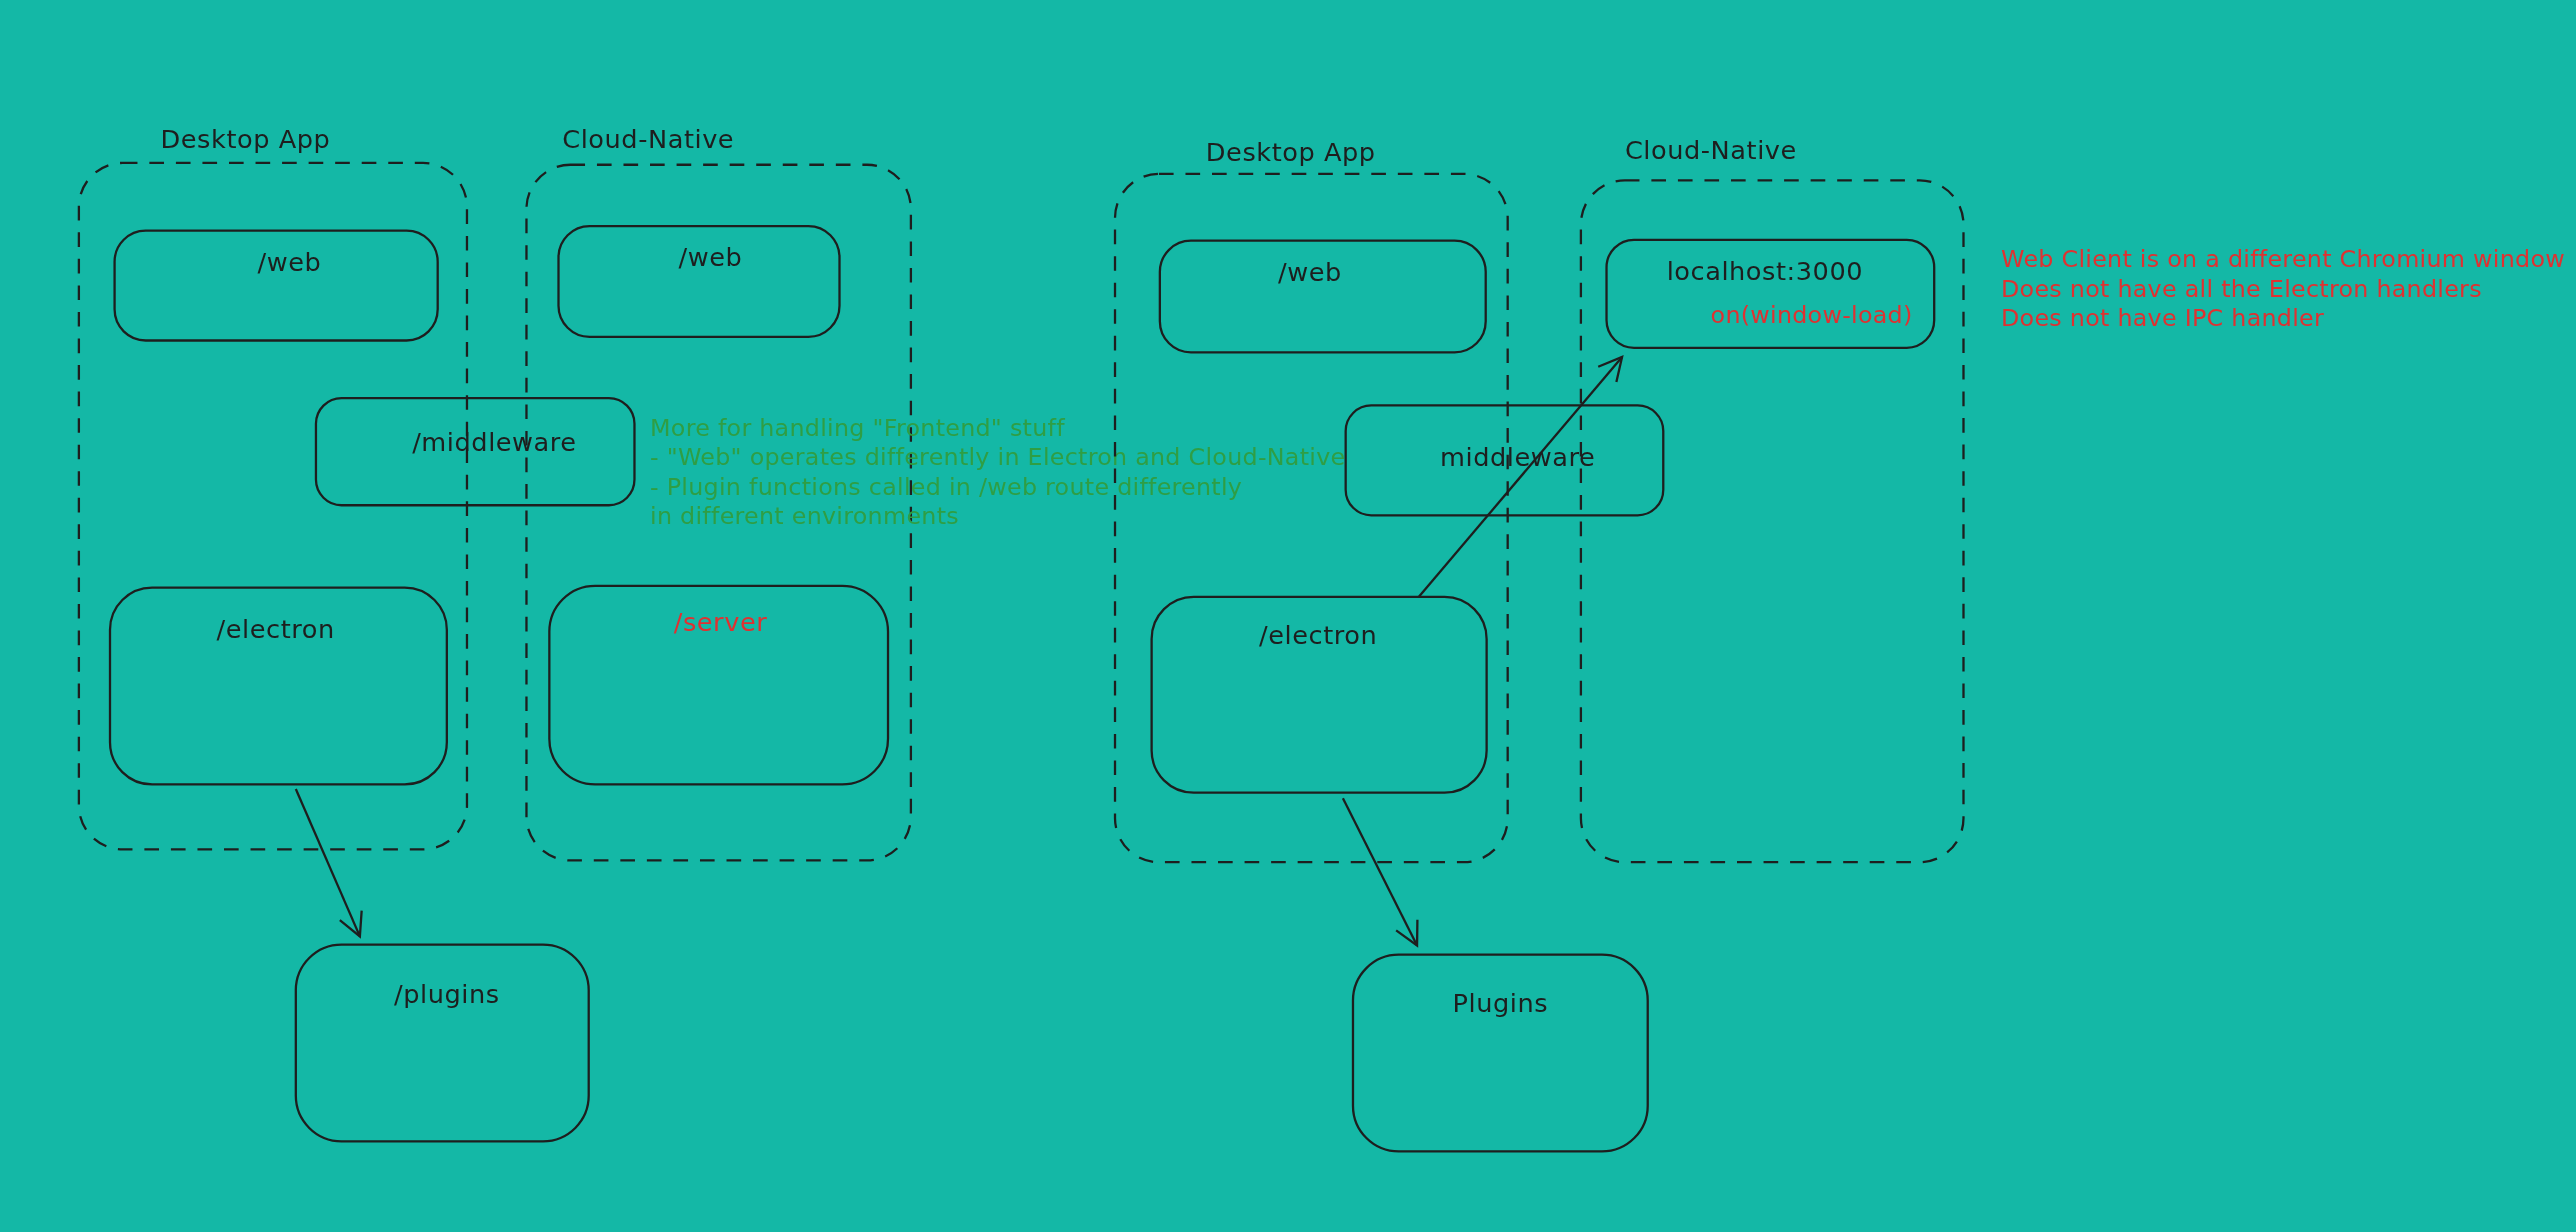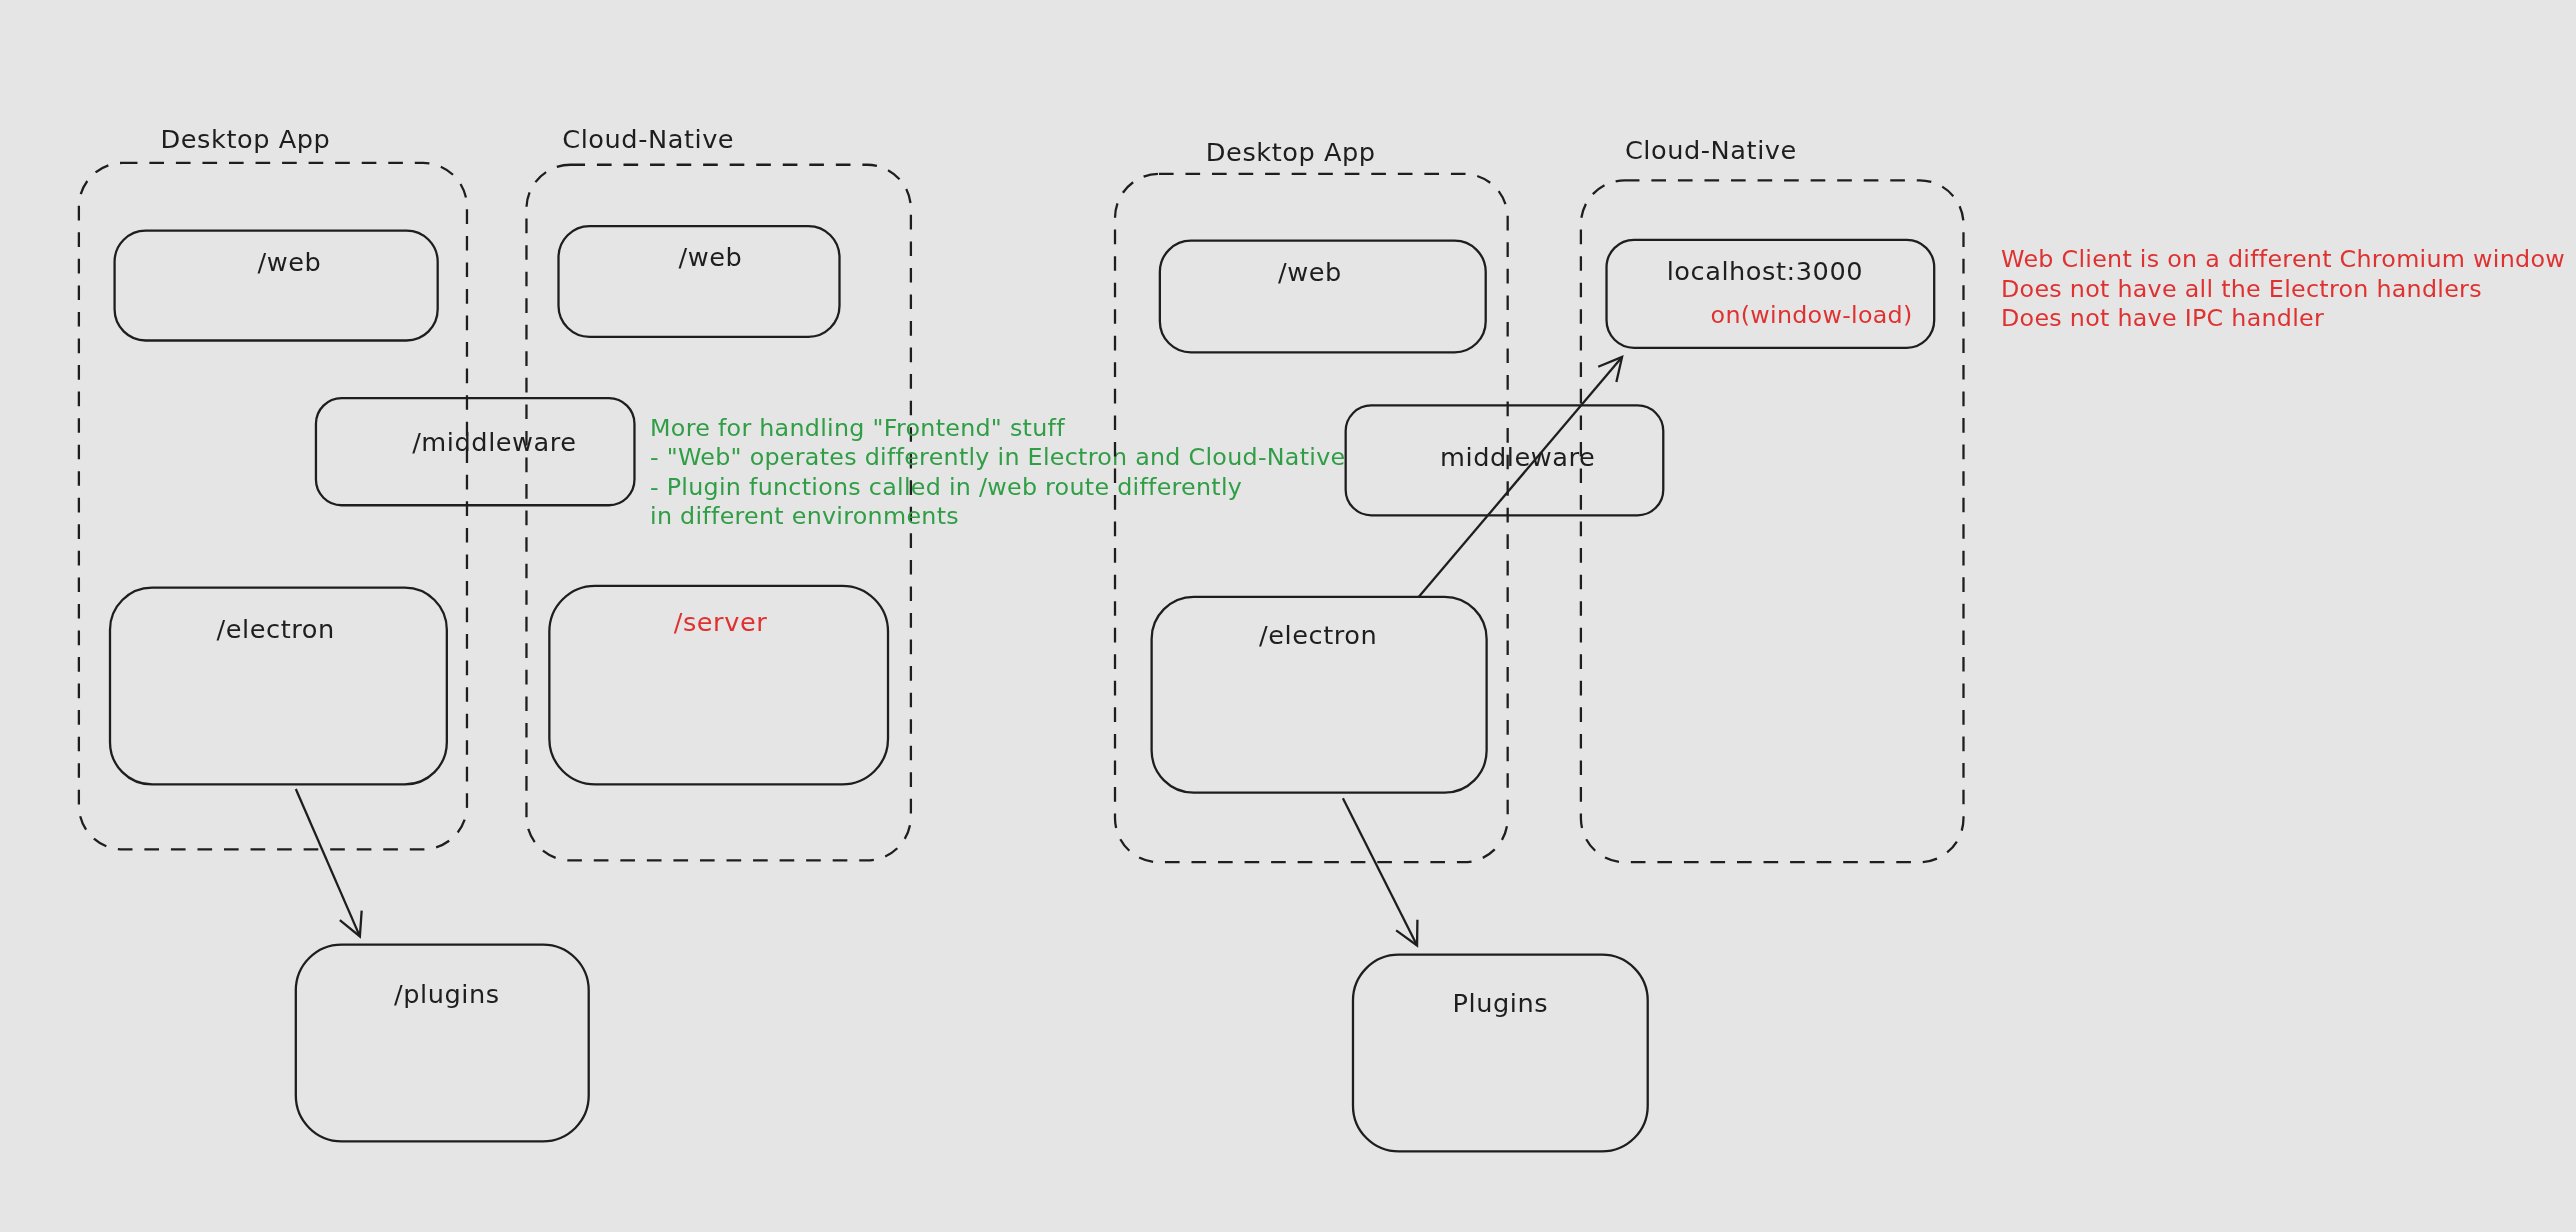--- a/index.html
+++ b/index.html
@@ -1,16 +1,16 @@
 <!DOCTYPE html>
 <html style="font-size:14.6px"><head>
 <meta charset="utf-8">
 <style>
   html, body { margin: 0; padding: 0; background: #ffffff; }
-  .canvas-wrap { width: 2576px; height: 1232px; position: relative; background: #e5e5e5; }
+  .canvas-wrap { width: 2576px; height: 1232px; position: relative; background: #14b8a6; }
   svg text {
     font-family: "DejaVu Sans", "Liberation Sans", sans-serif;
   }
   .shape { fill: none; stroke: #1e1e1e; stroke-width: 2.5; }
   .container { stroke-dasharray: 16 13; }
   .arrow { fill: none; stroke: #1e1e1e; stroke-width: 2.5; }
   .ttl { font-size: 28px; fill: #1e1e1e; letter-spacing: 0.6px; }
   .lbl { font-size: 28px; fill: #1e1e1e; letter-spacing: 0.6px; }
   .note { font-size: 26px; letter-spacing: 0.3px; }
   .green { fill: #2f9e44; }

